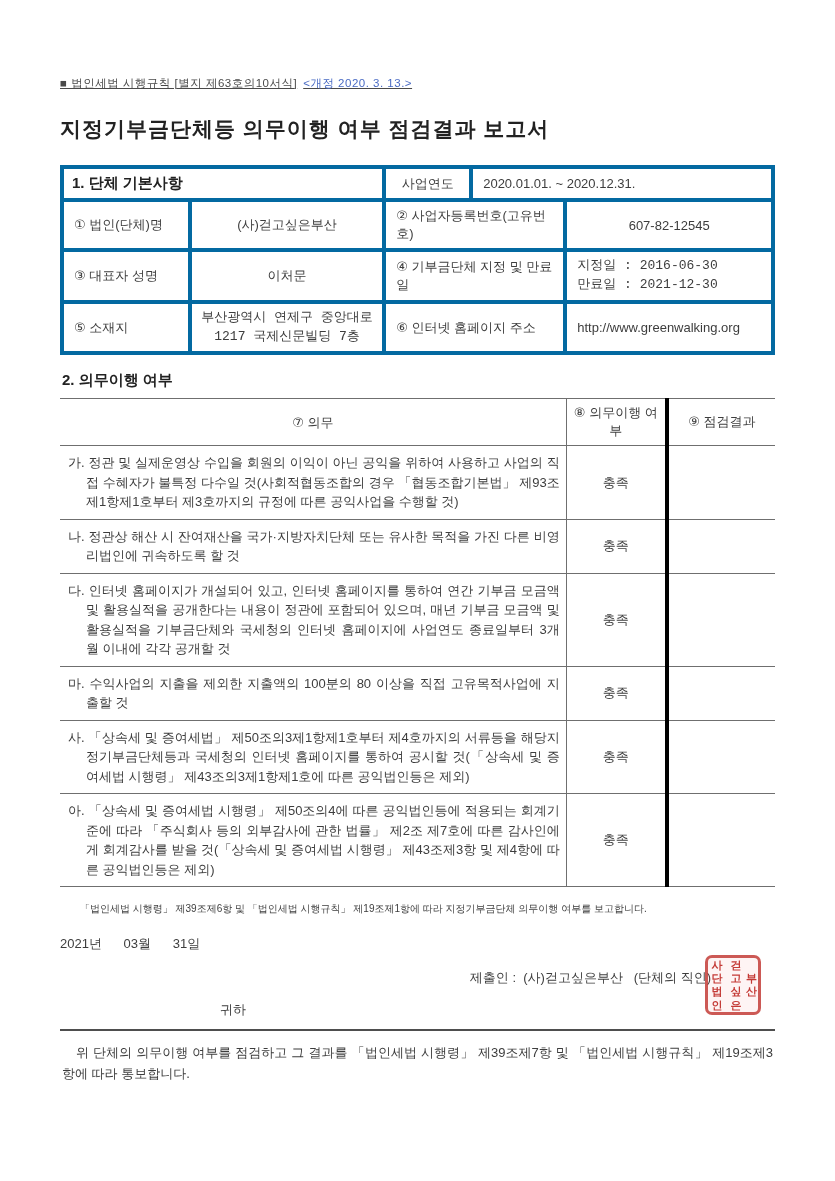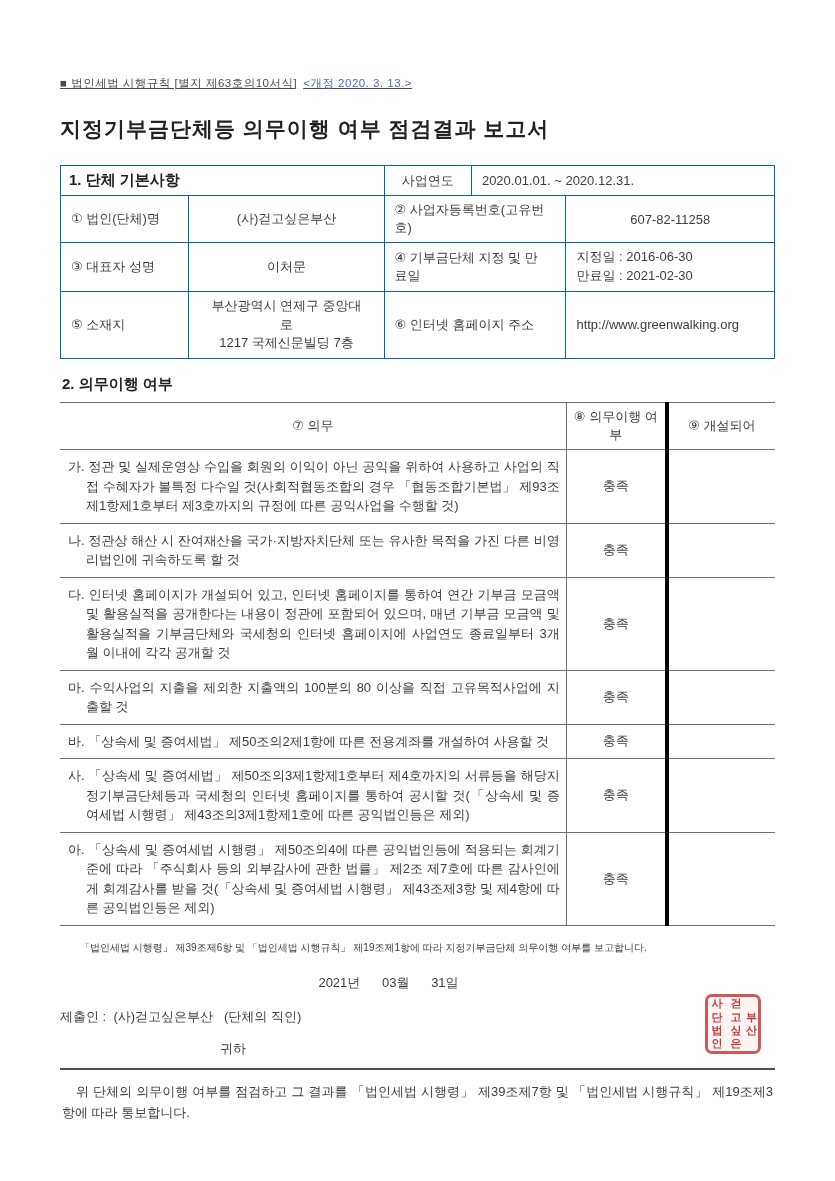--- a/index.html
+++ b/index.html
@@ -16,42 +16,42 @@
   .form-ref-line { font-size:11.5px; color:#4a4a4a; letter-spacing:0.5px;text-decoration:underline; }
   .form-ref-line .rev { color:#4a6bc4; margin-left:6px; }
   .doc-title { text-align:left; font-size:21px; font-weight:bold; color:#222;
                letter-spacing:1px; margin:24px 0 22px 0; }
 
   
   table { border-collapse:collapse; width:100%; table-layout:fixed; }
   td { font-size:13px; color:#3d3d3d; vertical-align:middle; }
 
   
-  .t1 td { border:1px solid #0369a1; padding:5px 16px; }
+  .t1 td { border:4px solid #0369a1; padding:5px 6px; }
   .t1 .sec-heading { font-size:15px; font-weight:bold; color:#222; padding-left:8px; }
   .t1 .lbl { text-align:left; padding-left:10px; }
   .t1 .ctr { text-align:center; }
   .t1 .lft { text-align:left; padding-left:10px; }
-  .t1 .two-line div { line-height:1.45; }
+  .t1 .two-line div { line-height:1.45;font-family:Liberation Mono, monospace; }
 
   
   .sec2-heading { font-size:15px; font-weight:bold; color:#222; margin:16px 0 8px 2px; }
   .t2 { }
   .t2 td { border-top:1px solid #6f6f6f; border-bottom:1px solid #6f6f6f; padding:6px 8px; }
   .t2 td.duty  { border-right:1px solid #6f6f6f; text-align:justify;
                  padding:7px 6px 7px 26px; text-indent:-18px; line-height:1.5; }
   .t2 td.status{ border-right:4px solid #000000; text-align:center; }
   .t2 td.result{ text-align:center; }
   .t2 td.h { text-align:center; padding:5px 4px; text-indent:0; }
 
   
   .decl-text { font-size:10px; line-height:1.6; margin:14px 2px 16px 2px; text-align:justify; text-indent:18px; }
-  .date-line { font-size:13px; text-align:center; padding-right:58px; margin-top:18px; white-space:pre; }
+  .date-line { font-size:13px; text-align:left; padding-right:58px; margin-top:18px; white-space:pre; }
   .submit-wrap { position:relative; margin-top:16px; }
-  .submit-line { font-size:13px; text-align:left; padding-right:64px; white-space:pre; }
+  .submit-line { font-size:13px; text-align:right; padding-right:64px; white-space:pre; }
   .recipient-line { font-size:13px; padding-left:160px; margin-top:14px; }
 
   .seal {
     position:absolute; right:14px; top:-14px;
     width:56px; height:60px;
     border:3px solid rgba(196,62,58,0.85);
     border-radius:7px;
     background:rgba(236,120,116,0.08);
     display:flex; flex-direction:row; align-items:center; justify-content:flex-start;
     color:#c43a36; font-weight:bold; font-size:11px; line-height:1.2;
@@ -84,29 +84,29 @@
     <tbody>
         <tr>
       <td colspan="2" class="sec-heading">1. 단체 기본사항</td>
       <td class="ctr">사업연도</td>
       <td colspan="2" class="lft">2020.01.01. ~ 2020.12.31.</td>
     </tr>
     <tr>
       <td class="lbl">① 법인(단체)명</td>
       <td class="ctr">(사)걷고싶은부산</td>
       <td colspan="2" class="lbl">② 사업자등록번호(고유번호)</td>
-      <td class="ctr">607-82-11258</td>
+      <td class="ctr">607-82-12545</td>
     </tr>
     <tr>
       <td class="lbl">③ 대표자 성명</td>
       <td class="ctr">이처문</td>
       <td colspan="2" class="lbl">④ 기부금단체 지정 및 만료일</td>
       <td class="lft two-line">
         <div>지정일 : 2016-06-30</div>
-        <div>만료일 : 2021-02-30</div>
+        <div>만료일 : 2021-12-30</div>
       </td>
     </tr>
     <tr>
       <td class="lbl">⑤ 소재지</td>
       <td class="ctr two-line">
         <div>부산광역시 연제구 중앙대로</div>
         <div>1217 국제신문빌딩 7층</div>
       </td>
       <td colspan="2" class="lbl">⑥ 인터넷 홈페이지 주소</td>
       <td class="lft">http://www.greenwalking.org</td>
@@ -119,44 +119,39 @@
   <table class="t2">
     <colgroup>
         <col style="width:492px">
         <col style="width:98px">
         <col style="width:105px">
       </colgroup>
     <tbody>
         <tr>
       <td class="duty h">⑦ 의무</td>
       <td class="status h">⑧ 의무이행 여부</td>
-      <td class="result h">⑨ 개설되어</td>
+      <td class="result h">⑨ 점검결과</td>
     </tr>
     <tr>
       <td class="duty">가. 정관 및 실제운영상 수입을 회원의 이익이 아닌 공익을 위하여 사용하고 사업의 직접 수혜자가 불특정 다수일 것(사회적협동조합의 경우 「협동조합기본법」 제93조제1항제1호부터 제3호까지의 규정에 따른 공익사업을 수행할 것)</td>
       <td class="status">충족</td>
       <td class="result"></td>
     </tr>
     <tr>
       <td class="duty">나. 정관상 해산 시 잔여재산을 국가·지방자치단체 또는 유사한 목적을 가진 다른 비영리법인에 귀속하도록 할 것</td>
       <td class="status">충족</td>
       <td class="result"></td>
     </tr>
     <tr>
       <td class="duty">다. 인터넷 홈페이지가 개설되어 있고, 인터넷 홈페이지를 통하여 연간 기부금 모금액 및 활용실적을 공개한다는 내용이 정관에 포함되어 있으며, 매년 기부금 모금액 및 활용실적을 기부금단체와 국세청의 인터넷 홈페이지에 사업연도 종료일부터 3개월 이내에 각각 공개할 것</td>
       <td class="status">충족</td>
       <td class="result"></td>
     </tr>
     <tr>
       <td class="duty">마. 수익사업의 지출을 제외한 지출액의 100분의 80 이상을 직접 고유목적사업에 지출할 것</td>
-      <td class="status">충족</td>
-      <td class="result"></td>
-    </tr>
-    <tr>
-      <td class="duty">바. 「상속세 및 증여세법」 제50조의2제1항에 따른 전용계좌를 개설하여 사용할 것</td>
       <td class="status">충족</td>
       <td class="result"></td>
     </tr>
     <tr>
       <td class="duty">사. 「상속세 및 증여세법」 제50조의3제1항제1호부터 제4호까지의 서류등을 해당지정기부금단체등과 국세청의 인터넷 홈페이지를 통하여 공시할 것(「상속세 및 증여세법 시행령」 제43조의3제1항제1호에 따른 공익법인등은 제외)</td>
       <td class="status">충족</td>
       <td class="result"></td>
     </tr>
     <tr>
       <td class="duty">아. 「상속세 및 증여세법 시행령」 제50조의4에 따른 공익법인등에 적용되는 회계기준에 따라 「주식회사 등의 외부감사에 관한 법률」 제2조 제7호에 따른 감사인에게 회계감사를 받을 것(「상속세 및 증여세법 시행령」 제43조제3항 및 제4항에 따른 공익법인등은 제외)</td>

